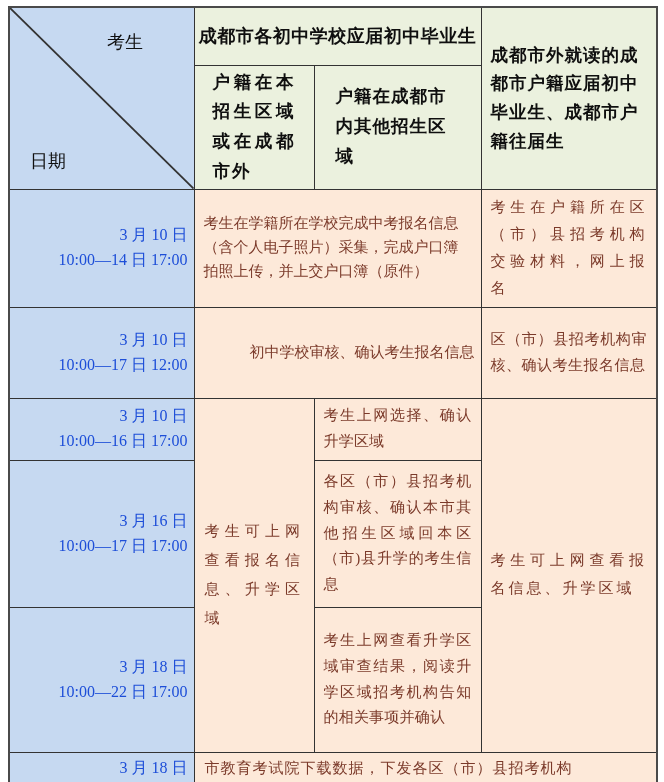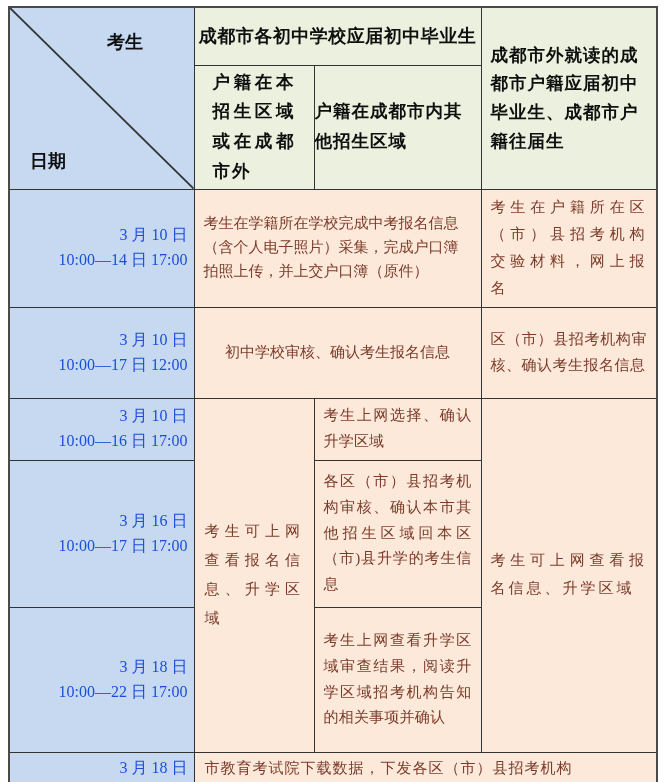--- a/index.html
+++ b/index.html
@@ -11,39 +11,39 @@
   
   .c-date{background:#c6d9f1;color:#1d4ed8;font-family:"Liberation Serif",serif;
           font-size:16px;line-height:1.55;padding:2px 6px 2px 10px;white-space:pre-line;
           text-align:right;}
 
   
   .c-head{background:#ebf1de;color:#0f0f0f;font-family:"Liberation Sans",sans-serif;
           font-weight:bold;}
   .h-group{font-size:18px;text-align:center;padding:0 4px;letter-spacing:0.5px;margin-left:27px;}
   .h-sub1{font-size:17.5px;text-align:justify;padding:2px 18px;line-height:1.7;letter-spacing:2px;}
-  .h-sub2{font-size:17.5px;text-align:left;padding:2px 0;line-height:1.7;letter-spacing:1px;}
+  .h-sub2{font-size:17.5px;text-align:left;padding:2px 21px;line-height:1.7;letter-spacing:1px;}
   .h-col3{font-size:17.5px;text-align:left;padding:2px 9px;line-height:1.65;letter-spacing:1px;}
 
   
   .c-body{background:#fde9d9;color:#7b3a2a;font-family:"Liberation Serif",serif;
           font-size:15px;line-height:1.55;padding:4px 9px;text-align:left;}
   .b-r1main{line-height:1.58;}
   .b-r1right{line-height:1.8;letter-spacing:2.5px;text-align:justify;}
-  .b-center{text-align:center;padding:4px 14px;}
+  .b-center{text-align:right;padding:4px 6px;}
   .b-r2right{line-height:1.7;letter-spacing:0.5px;text-align:justify;}
   .b-col2{line-height:1.72;text-align:justify;letter-spacing:0.2px;}
   .b-merge1{letter-spacing:3.5px;line-height:1.95;padding:4px 10px;text-align:justify;}
   .b-merge3{letter-spacing:3px;line-height:1.85;text-align:justify;}
   .b-full{padding:2px 10px;letter-spacing:1px;}
 
   
   .corner{background:#c6d9f1;position:relative;padding:0;}
   .corner svg{position:absolute;left:0;top:0;width:100%;height:100%;display:block;}
-  .corner .lbl{position:absolute;font-family:"Liberation Sans",sans-serif;font-weight:bold;
+  .corner .lbl{position:absolute;font-family:"Liberation Sans",sans-serif;font-weight:normal;
                font-size:18px;color:#0f0f0f;}
   .lbl-top{left:97px;top:22px;}
   .lbl-bottom{left:20px;bottom:16px;}
 </style>
 </head>
 <body>
 
 <table>
   <colgroup>
     <col style="width:185px">

